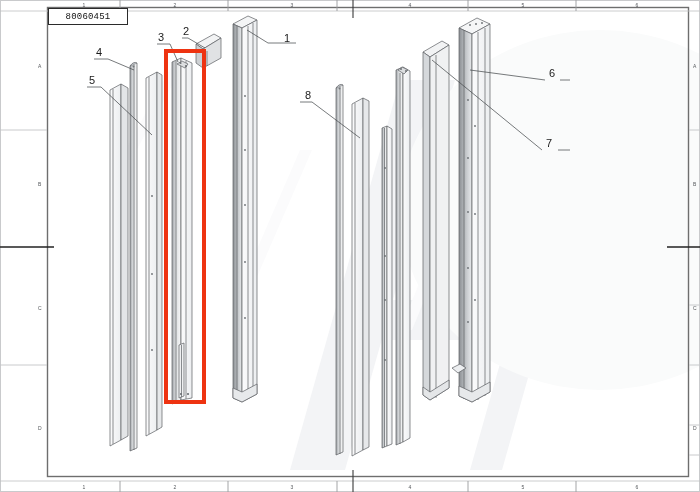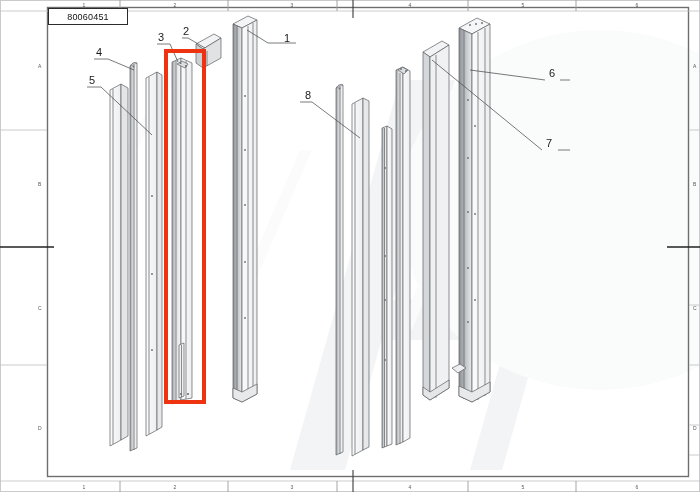--- a/index.html
+++ b/index.html
@@ -43,21 +43,21 @@
     width: 80px;
     height: 17px;
     border: 1px solid #2b2b2b;
     background: #ffffff;
     box-sizing: border-box;
     display: flex;
     align-items: center;
     justify-content: center;
   }
   #title-block .tb-text {
-    font-family: Liberation Sans, sans-serif;
+    font-family: Liberation Mono, monospace;
     font-size: 9px;
     color: #111111;
     letter-spacing: 0.2px;
     white-space: nowrap;
   }
   .callout {
     position: absolute;
     font-family: "Liberation Sans", sans-serif;
     font-size: 11px;
     color: #1a1a1a;

